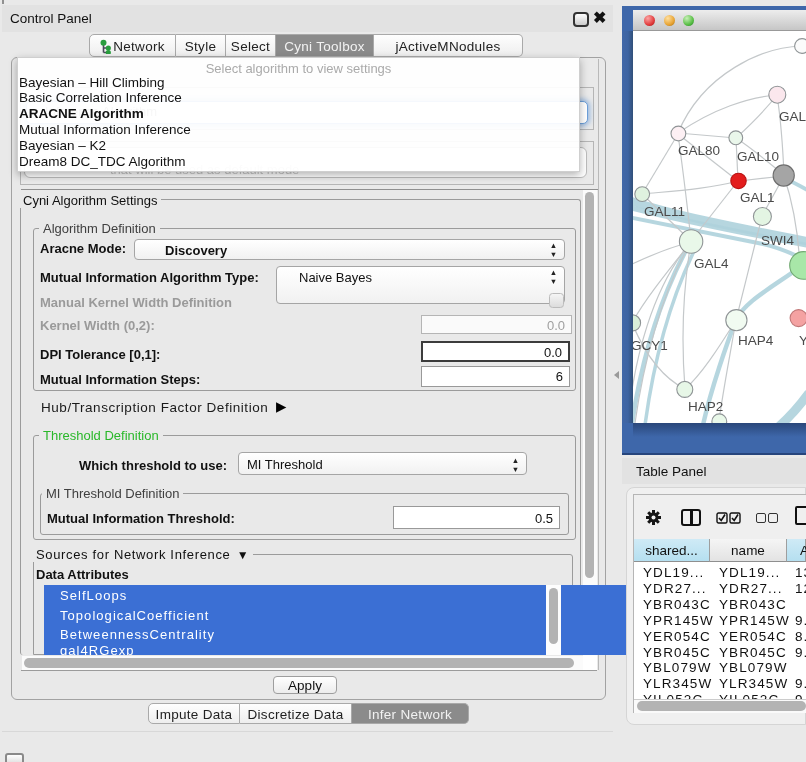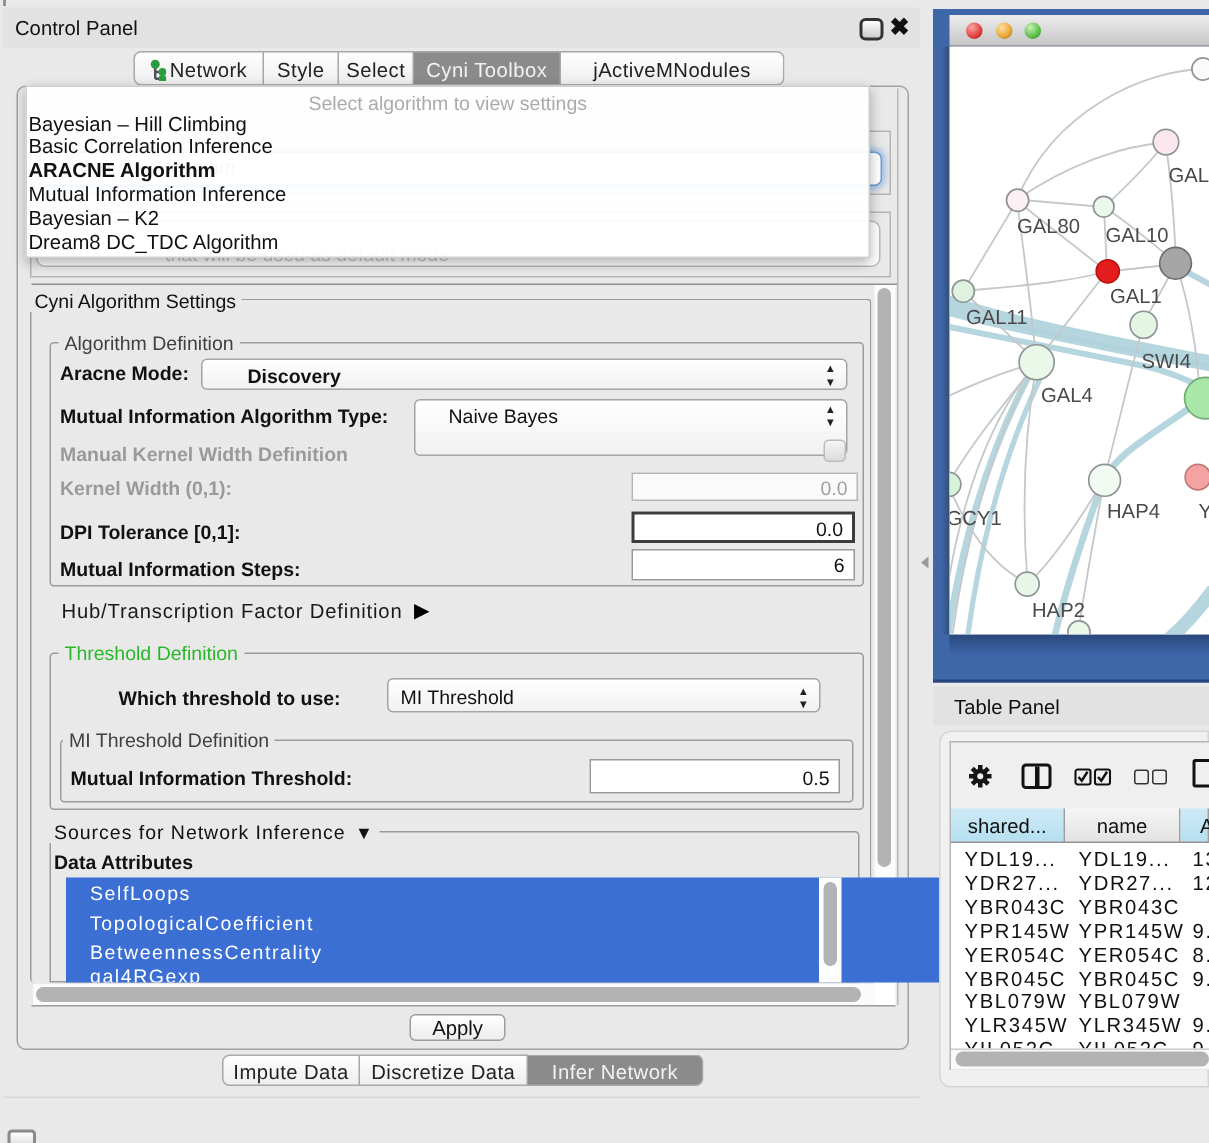--- a/index.html
+++ b/index.html
@@ -104,34 +104,34 @@
   <span class="cv" style="left:30px;font-weight:bold;">Discovery</span>
   <span class="st">▲<br>▼</span>
 </div>
 <div class="lbl" style="left:40px;top:269.5px;">Mutual Information Algorithm Type:</div>
 <div class="combo" style="left:276px;top:266px;width:289px;height:38px;">
   <span class="cv" style="left:22px;">Naive Bayes</span>
   <span class="st">▲<br>▼</span>
 </div>
 <div class="lbl dis" style="left:40px;top:295px;">Manual Kernel Width Definition</div>
 <div class="abs" style="left:549px;top:293px;width:15px;height:15px;background:linear-gradient(#f5f5f5,#dcdcdc);border:1px solid #bbb;border-radius:3.5px;"></div>
-<div class="lbl dis" style="left:40px;top:318px;">Kernel Width (0,1):</div>
+<div class="lbl dis" style="left:40px;top:318px;">Kernel Width (0,2):</div>
 <div class="field" style="left:421px;top:315px;width:151px;height:19px;border-color:#b5b5b5;background:#fafafa;color:#a0a0a0;">0.0</div>
 <div class="lbl" style="left:40px;top:346.5px;">DPI Tolerance [0,1]:</div>
 <div class="field" style="left:421px;top:341px;width:149px;height:21px;border:2px solid #3c3c3c;">0.0</div>
 <div class="lbl" style="left:40px;top:371.5px;">Mutual Information Steps:</div>
 <div class="field" style="left:421px;top:366px;width:149px;height:21px;">6</div>
 
 <div class="abs" style="left:41px;top:400px;font-size:13.5px;letter-spacing:0.55px;color:#1a1a1a;">Hub/Transcription Factor Definition</div>
 <div class="abs" style="left:276px;top:398px;font-size:13.5px;color:#000;">▶</div>
 
 <div class="group" style="left:33px;top:435px;width:543px;height:105px;"></div>
 <div class="gtitle green" style="left:39px;top:428px;">Threshold Definition</div>
 <div class="lbl" style="left:79px;top:457.5px;">Which threshold to use:</div>
-<div class="combo" style="left:238px;top:452px;width:289px;height:23px;margin-left:20px;">
+<div class="combo" style="left:238px;top:452px;width:289px;height:23px;">
   <span class="cv" style="left:8px;top:3.5px;">MI Threshold</span>
   <span class="st" style="top:2.5px;">▲<br>▼</span>
 </div>
 <div class="group" style="left:40px;top:493px;width:529px;height:42px;"></div>
 <div class="gtitle blue" style="left:42px;top:486px;">MI Threshold Definition</div>
 <div class="lbl" style="left:47px;top:511px;">Mutual Information Threshold:</div>
 <div class="field" style="left:393px;top:506px;width:167px;height:23px;padding-top:4px;">0.5</div>
 
 <div class="group" style="left:33px;top:554px;width:540px;height:101px;border-bottom:1px solid #9b9b9b;border-radius:3px 3px 0 0;"></div>
 <div class="gtitle" style="left:32px;top:547px;letter-spacing:0.65px;">Sources for Network Inference <span style="font-size:12px;letter-spacing:0;margin-left:2px;">▼</span></div>

